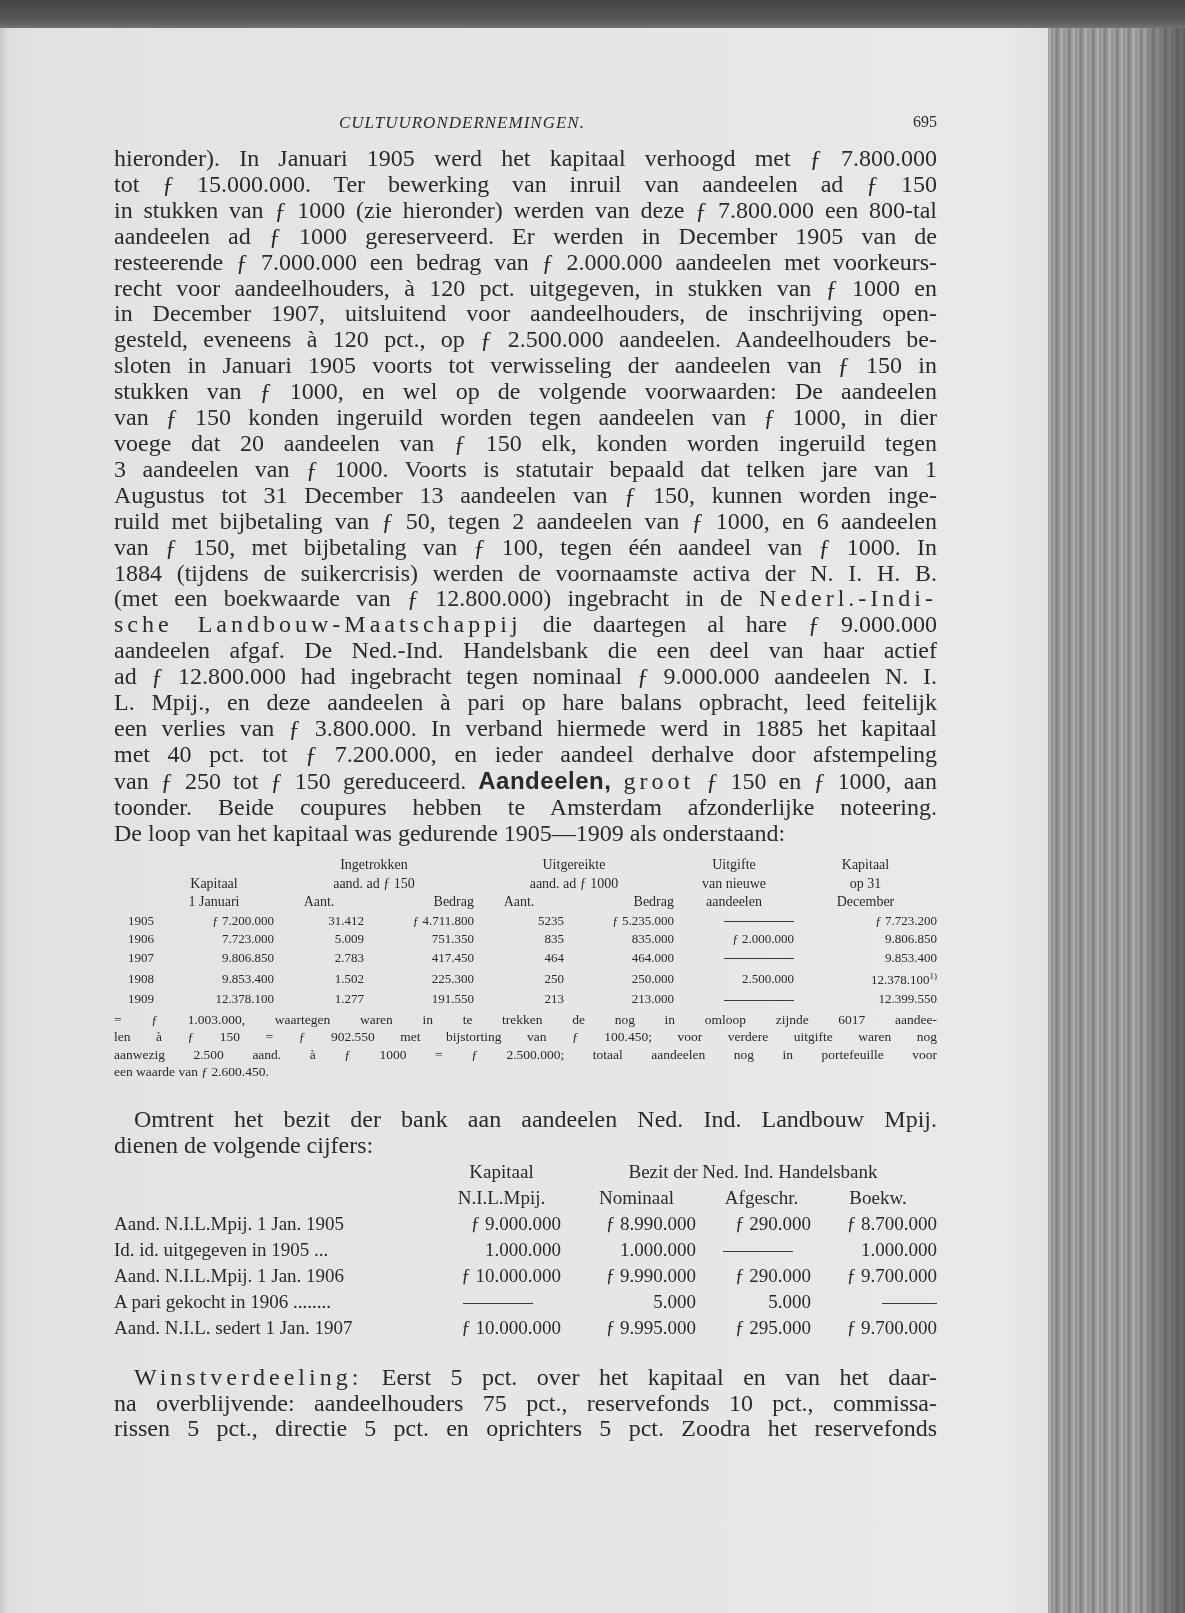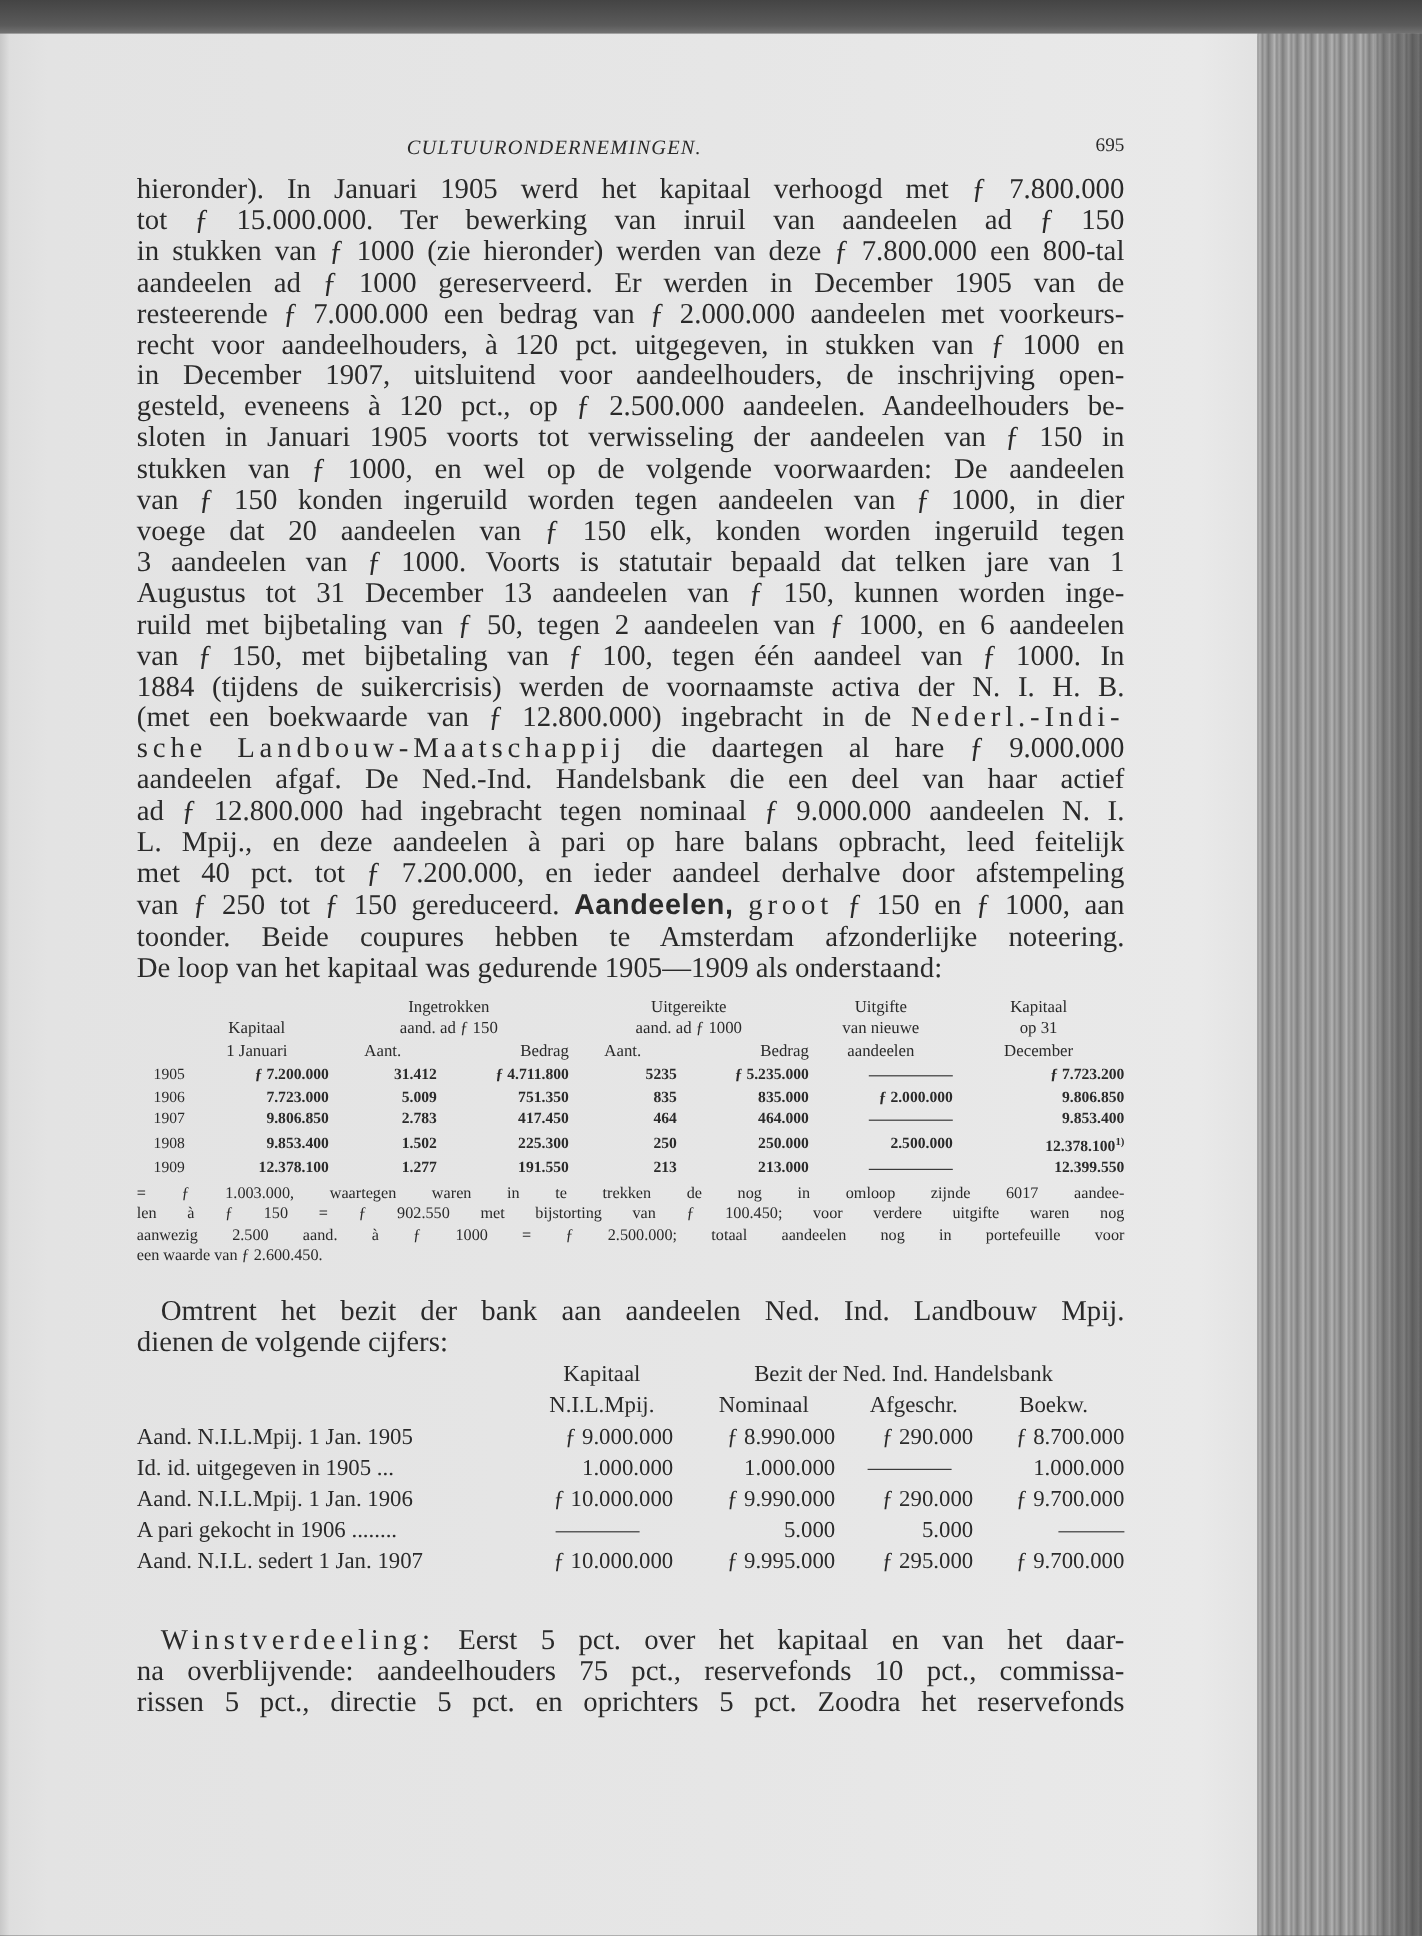--- a/index.html
+++ b/index.html
@@ -47,21 +47,21 @@
   .spaced { letter-spacing: 4px; }
   .bold-sans { font-family: "Liberation Sans", "DejaVu Sans", sans-serif; font-weight: bold; letter-spacing: 0.5px; }
   .indent { padding-left: 20px; }
 
   table { border-collapse: collapse; }
   .cap-table {
     margin-top: 10px; font-size: 14px; line-height: 18.5px; width: 823px;
   }
   .cap-table td, .cap-table th { padding: 0; font-weight: normal; white-space: nowrap; }
   .cap-table th { text-align: center; }
-  .cap-table td.num { text-align: right; font-weight: bold; }
+  .cap-table td.num { text-align: right; }
   .cap-table td.year { text-align: right; width: 40px; font-size: 13px; }
   .cap-table .small { font-size: 13px; }
   .footnote {
     font-size: 13.5px; line-height: 17.5px; margin-top: 2px;
   }
   .footnote .line { display: block; text-align: justify; text-align-last: justify; white-space: nowrap; }
   .footnote .line.last { text-align-last: left; }
   .sup { font-size: 9px; vertical-align: super; }
 
   .bank-table { font-size: 19px; line-height: 26px; width: 823px; margin-top: 0; }
@@ -102,20 +102,21 @@
     <span class="line">3 aandeelen van ƒ 1000. Voorts is statutair bepaald dat telken jare van 1</span>
     <span class="line">Augustus tot 31 December 13 aandeelen van ƒ 150, kunnen worden inge-</span>
     <span class="line">ruild met bijbetaling van ƒ 50, tegen 2 aandeelen van ƒ 1000, en 6 aandeelen</span>
     <span class="line">van ƒ 150, met bijbetaling van ƒ 100, tegen één aandeel van ƒ 1000. In</span>
     <span class="line">1884 (tijdens de suikercrisis) werden de voornaamste activa der N. I. H. B.</span>
     <span class="line"><span>(met een boekwaarde van ƒ 12.800.000) ingebracht in de</span> <span class="spaced">Nederl.-Indi-</span></span>
     <span class="line"><span class="spaced">sche Landbouw-Maatschappij</span> <span>die daartegen al hare ƒ 9.000.000</span></span>
     <span class="line">aandeelen afgaf. De Ned.-Ind. Handelsbank die een deel van haar actief</span>
     <span class="line">ad ƒ 12.800.000 had ingebracht tegen nominaal ƒ 9.000.000 aandeelen N. I.</span>
     <span class="line">L. Mpij., en deze aandeelen à pari op hare balans opbracht, leed feitelijk</span>
+    <span class="line">een verlies van ƒ 3.800.000. In verband hiermede werd in 1885 het kapitaal</span>
     <span class="line">met 40 pct. tot ƒ 7.200.000, en ieder aandeel derhalve door afstempeling</span>
     <span class="line"><span>van ƒ 250 tot ƒ 150 gereduceerd.</span> <span class="bold-sans">Aandeelen,</span> <span class="spaced">groot</span> <span>ƒ 150 en ƒ 1000, aan</span></span>
     <span class="line">toonder. Beide coupures hebben te Amsterdam afzonderlijke noteering.</span>
     <span class="line last">De loop van het kapitaal was gedurende 1905—1909 als onderstaand:</span>
   </div>
 
   <table class="cap-table">
     <thead>
       <tr>
         <th></th>
@@ -257,19 +258,19 @@
       <tr>
         <td class="label">Aand. N.I.L. sedert 1 Jan. 1907</td>
         <td class="num">ƒ 10.000.000</td>
         <td class="num">ƒ 9.995.000</td>
         <td class="num">ƒ 295.000</td>
         <td class="num" style="padding-right:0">ƒ 9.700.000</td>
       </tr>
     </tbody>
   </table>
 
-  <div class="para" style="margin-top:40px;">
+  <div class="para" style="margin-top:24px;">
     <span class="line indent"><span class="spaced">Winstverdeeling:</span> <span>Eerst 5 pct. over het kapitaal en van het daar-</span></span>
     <span class="line">na overblijvende: aandeelhouders 75 pct., reservefonds 10 pct., commissa-</span>
     <span class="line">rissen 5 pct., directie 5 pct. en oprichters 5 pct. Zoodra het reservefonds</span>
   </div>
 
 </div>
 
 </body></html>

